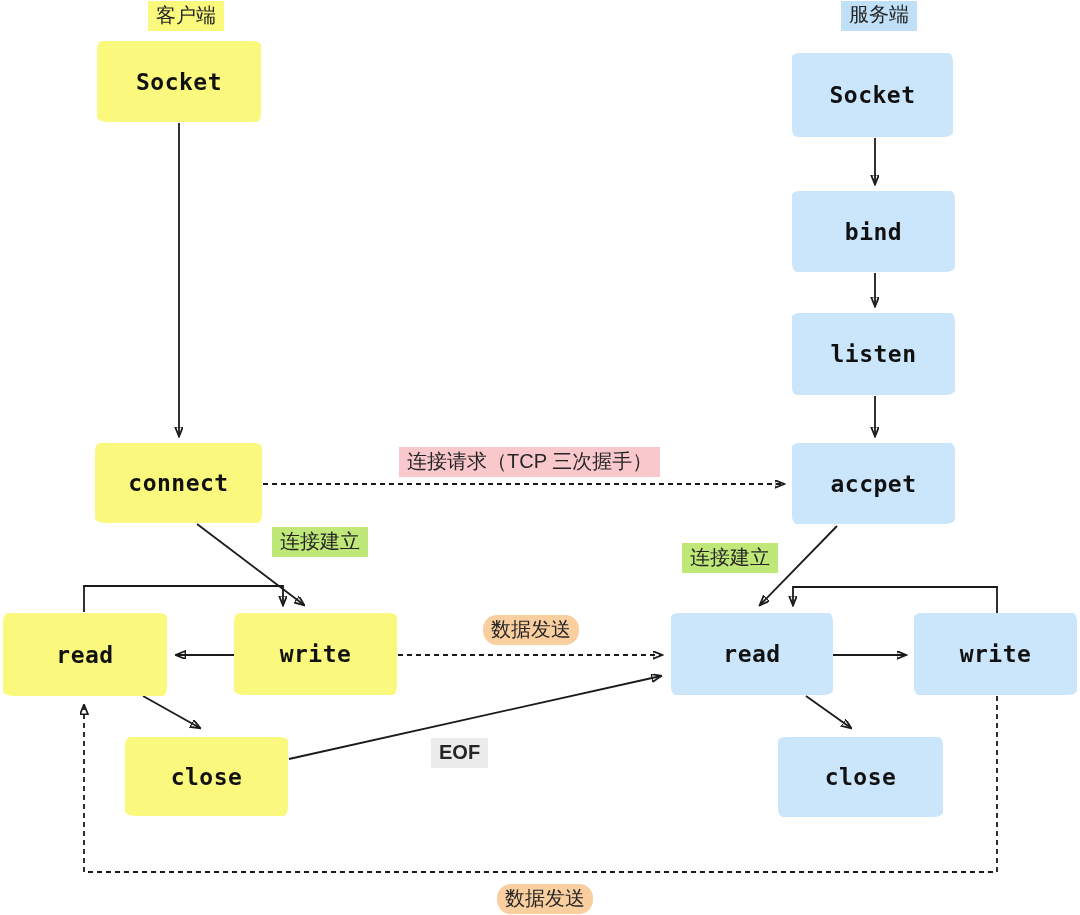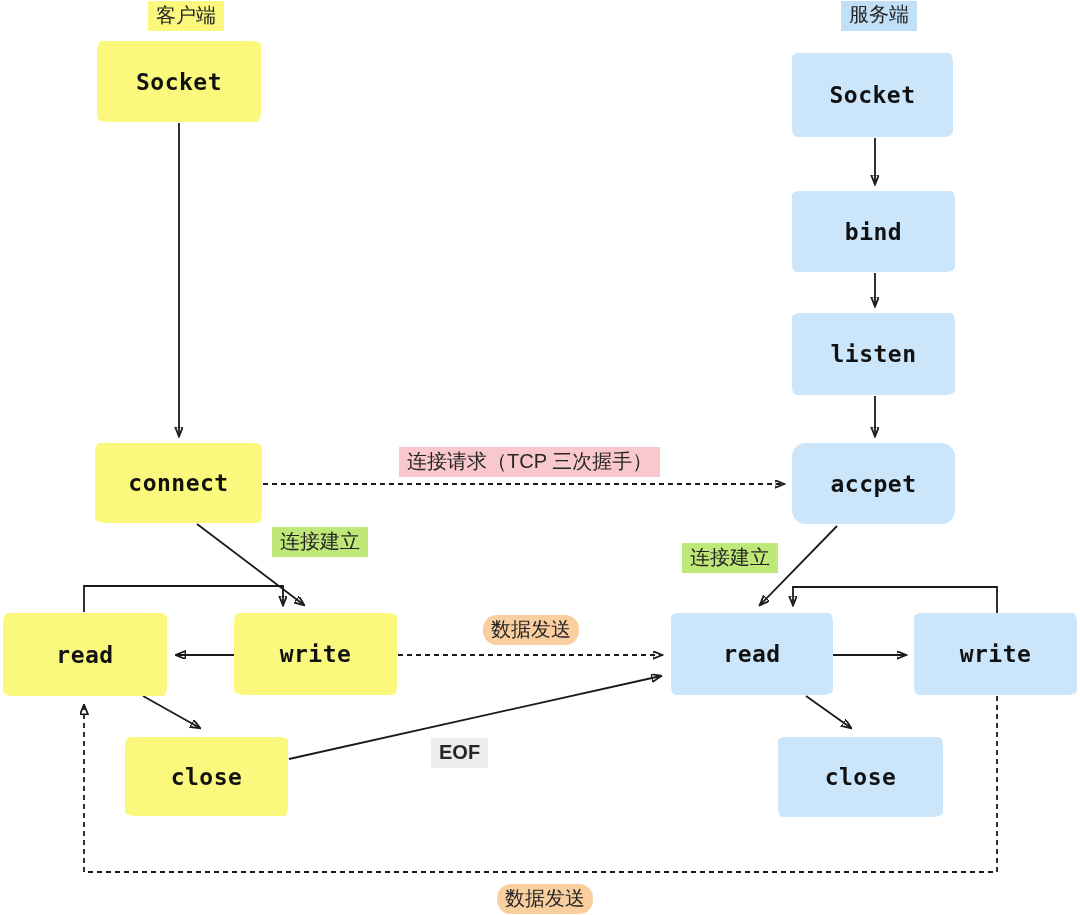--- a/index.html
+++ b/index.html
@@ -85,21 +85,21 @@
 
   <div class="node yellow" style="left:97px;top:41px;width:164px;height:81px;">Socket</div>
   <div class="node yellow" style="left:95px;top:443px;width:167px;height:80px;">connect</div>
   <div class="node yellow" style="left:3px;top:613px;width:164px;height:83px;">read</div>
   <div class="node yellow" style="left:234px;top:613px;width:163px;height:82px;">write</div>
   <div class="node yellow" style="left:125px;top:737px;width:163px;height:79px;">close</div>
 
   <div class="node blue" style="left:792px;top:53px;width:161px;height:84px;">Socket</div>
   <div class="node blue" style="left:792px;top:191px;width:163px;height:81px;">bind</div>
   <div class="node blue" style="left:792px;top:313px;width:163px;height:82px;">listen</div>
-  <div class="node blue" style="left:792px;top:443px;width:163px;height:81px;border-radius:14px;">accpet</div>
+  <div class="node blue" style="left:792px;top:443px;width:163px;height:81px;">accpet</div>
   <div class="node blue" style="left:671px;top:613px;width:162px;height:82px;">read</div>
   <div class="node blue" style="left:914px;top:613px;width:163px;height:82px;">write</div>
   <div class="node blue" style="left:778px;top:737px;width:165px;height:80px;">close</div>
 
   <div class="tag pink" style="left:387px;top:447px;">连接请求（TCP 三次握手）</div>
   <div class="tag green" style="left:260px;top:527px;">连接建立</div>
   <div class="tag green" style="left:670px;top:543px;">连接建立</div>
   <div class="tag orange" style="left:471px;top:615px;">数据发送</div>
   <div class="tag gray" style="left:419px;top:738px;">EOF</div>
   <div class="tag orange" style="left:485px;top:884px;">数据发送</div>

